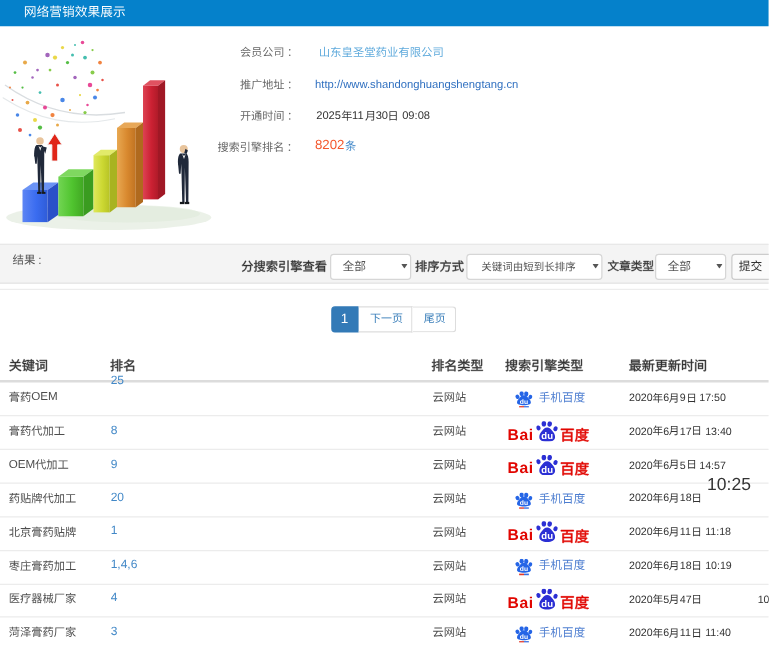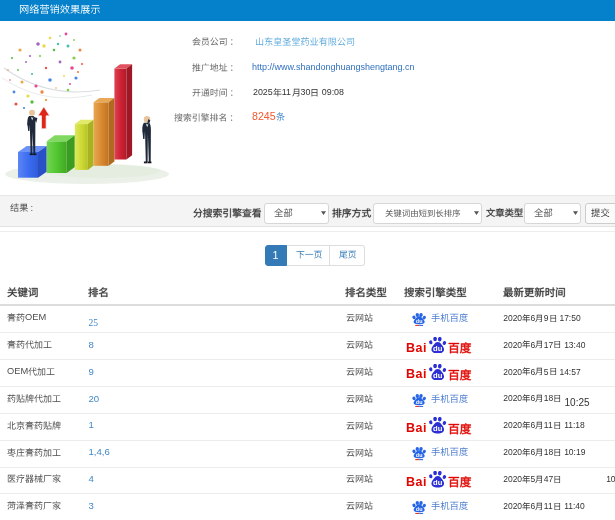--- a/index.html
+++ b/index.html
@@ -311,21 +311,21 @@
   </div>
 <div class="abs" style="left:300.50px;top:88.36px;font-size:8.90px;line-height:8.90px;color:#333333;">30</div>
 <div class="abs" style="left:310.40px;top:88.06px">
     <svg width="8.90" height="8.90" style="display:block;overflow:visible" viewBox="0 0 1000 1000">
       <g fill="#333333" transform="translate(0,880) scale(1,-1)">
         <use href="#u65E5" x="0"></use>
       </g>
     </svg>
   </div>
 <div class="abs" style="left:319.30px;top:88.36px;font-size:8.90px;line-height:8.90px;color:#333333;">&nbsp;09:08</div>
-<div class="abs" style="left:252.00px;top:111.43px;font-size:10.60px;line-height:10.60px;color:#f4582d;">8245</div>
+<div class="abs" style="left:252.00px;top:111.43px;font-size:10.60px;line-height:10.60px;color:#f4582d;">8202</div>
 <div class="abs" style="left:275.58px;top:112.48px">
     <svg width="9.10" height="9.10" style="display:block;overflow:visible" viewBox="0 0 1000 1000">
       <g fill="#3e86c8" transform="translate(0,880) scale(1,-1)">
         <use href="#u6761" x="0"></use>
       </g>
     </svg>
   </div>
 <div class="abs" style="left:0;top:195px;width:615px;height:32px;background:#f4f4f4;border-top:1px solid #e8e8e8;border-bottom:1px solid #e3e3e3"></div>
 <div class="abs" style="left:0;top:231px;width:615px;border-top:1px solid #ededed"></div>
 <div class="abs" style="left:10.00px;top:203.10px">
@@ -504,21 +504,21 @@
 <div class="abs" style="left:0;top:493.4px;width:615px;border-top:1px solid #ececec"></div>
 <div class="abs" style="left:7.00px;top:313.34px">
     <svg width="18.00" height="9.00" style="display:block;overflow:visible" viewBox="0 0 2000 1000">
       <g fill="#4d4d4d" transform="translate(0,880) scale(1,-1)">
         <use href="#u818F" x="0"></use>
         <use href="#u836F" x="1000"></use>
       </g>
     </svg>
   </div>
 <div class="abs" style="left:25.00px;top:313.39px;font-size:9.30px;line-height:9.30px;color:#4d4d4d;">OEM</div>
-<div class="abs" style="left:88.50px;top:318px;font-size:9.60px;line-height:9.60px;color:#4288c7;font-family:Liberation Serif, serif;">25</div>
+<div class="abs" style="left:88.50px;top:300px;font-size:9.60px;line-height:9.60px;color:#4288c7;">25</div>
 <div class="abs" style="left:346.00px;top:313.29px">
     <svg width="27.00" height="9.00" style="display:block;overflow:visible" viewBox="0 0 3000 1000">
       <g fill="#4d4d4d" transform="translate(0,880) scale(1,-1)">
         <use href="#u4E91" x="0"></use>
         <use href="#u7F51" x="1000"></use>
         <use href="#u7AD9" x="2000"></use>
       </g>
     </svg>
   </div>
 <svg width="14.3" height="13.2" class="abs" style="left:412.1px;top:313.1px" viewBox="0 0 14.3 13.2">
@@ -758,21 +758,21 @@
     </svg>
   </div>
 <div class="abs" style="left:543.84px;top:394.45px;font-size:8.50px;line-height:8.50px;color:#333333;">18</div>
 <div class="abs" style="left:553.29px;top:394.16px">
     <svg width="8.50" height="8.50" style="display:block;overflow:visible" viewBox="0 0 1000 1000">
       <g fill="#333333" transform="translate(0,880) scale(1,-1)">
         <use href="#u65E5" x="0"></use>
       </g>
     </svg>
   </div>
-<div class="abs" style="left:561.79px;top:399px;font-size:10px;line-height:8.50px;color:#333333;">&nbsp;10:25</div>
+<div class="abs" style="left:561.79px;top:383px;font-size:14px;line-height:8.50px;color:#333333;">&nbsp;10:25</div>
 <div class="abs" style="left:7.00px;top:420.73px">
     <svg width="54.00" height="9.00" style="display:block;overflow:visible" viewBox="0 0 6000 1000">
       <g fill="#4d4d4d" transform="translate(0,880) scale(1,-1)">
         <use href="#u5317" x="0"></use>
         <use href="#u4EAC" x="1000"></use>
         <use href="#u818F" x="2000"></use>
         <use href="#u836F" x="3000"></use>
         <use href="#u8D34" x="4000"></use>
         <use href="#u724C" x="5000"></use>
       </g>

